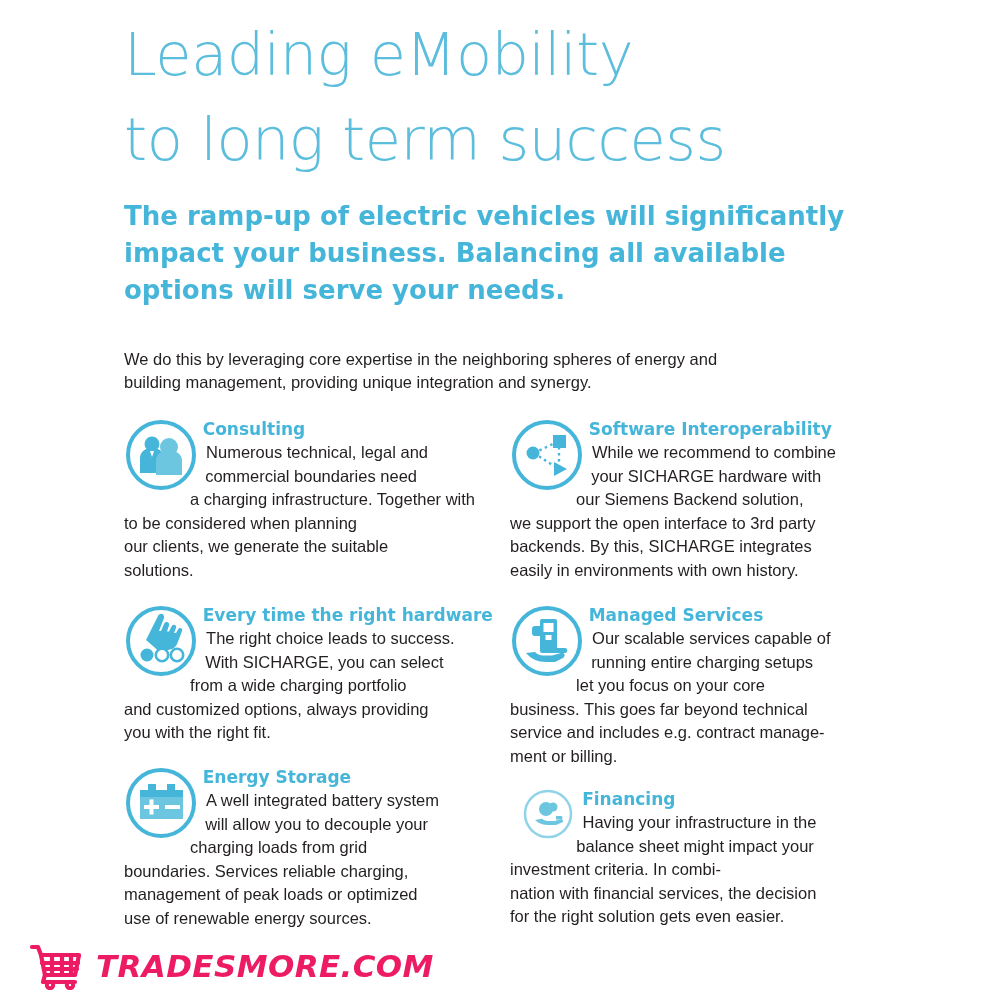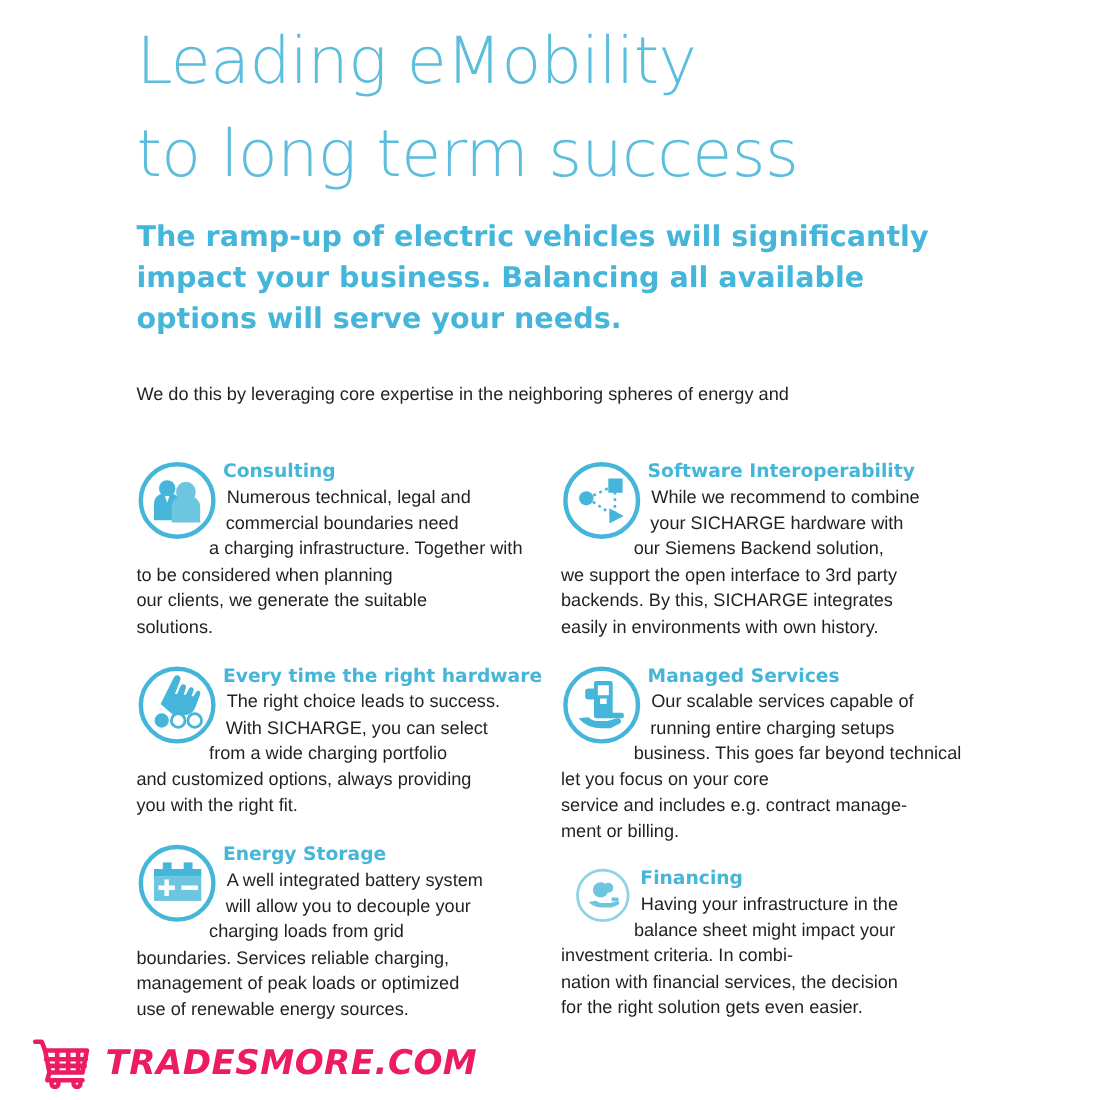--- a/index.html
+++ b/index.html
@@ -120,20 +120,21 @@
   </div>
 
   <div class="subhead">
     <span class="l">The ramp-up of electric vehicles will significantly</span>
     <span class="l">impact your business. Balancing all available</span>
     <span class="l">options will serve your needs.</span>
   </div>
 
   <div class="intro">
     <span class="l">We do this by leveraging core expertise in the neighboring spheres of energy and</span>
+    <span class="l">building management, providing unique integration and synergy.</span>
   </div>
 
   <div class="feature col-left f-consult clearfix">
     <div class="icon-wrap">
       <svg viewBox="0 0 74 74" width="74" height="74">
         <circle cx="37" cy="37" r="33" fill="none" stroke="#45B6D9" stroke-width="4"></circle>
         <g fill="#45B6D9">
           <circle cx="28" cy="26" r="7.5"></circle>
           <path d="M16 55 V40 c0-6 5-10 12-10 c7 0 12 4 12 10 V55 Z"></path>
           <path d="M26 33 l2 6 l2 -6 Z" fill="#ffffff"></path>
@@ -217,22 +218,22 @@
           <path d="M25 22 h5 v10 h-5 a3 3 0 0 1 -3 -3 v-4 a3 3 0 0 1 3 -3 Z"></path>
           <path d="M16 49 c5 6 12 9 20 9 h9 l8 -4 c3 -1.5 1.5 -6 -2 -5 l-9 2.5 l-9 0 c-3 0 -6 -1.5 -8 -3.5 Z"></path>
           <path d="M44 44 l11 0 c3 0 3 5 0 5 l-11 0 Z"></path>
         </g>
       </svg>
     </div>
     <div class="f-title">Managed Services</div>
     <div class="f-body">
       <span class="l">Our scalable services capable of</span>
       <span class="l">running entire charging setups</span>
+      <span class="l">let you focus on your core</span>
       <span class="l">business. This goes far beyond technical</span>
-      <span class="l">let you focus on your core</span>
       <span class="l">service and includes e.g. contract manage-</span>
       <span class="l">ment or billing.</span>
     </div>
   </div>
 
   <div class="feature col-left f-energy clearfix">
     <div class="icon-wrap">
       <svg viewBox="0 0 74 74" width="74" height="74">
         <circle cx="37" cy="37" r="33" fill="none" stroke="#45B6D9" stroke-width="4"></circle>
         <g fill="#45B6D9">

